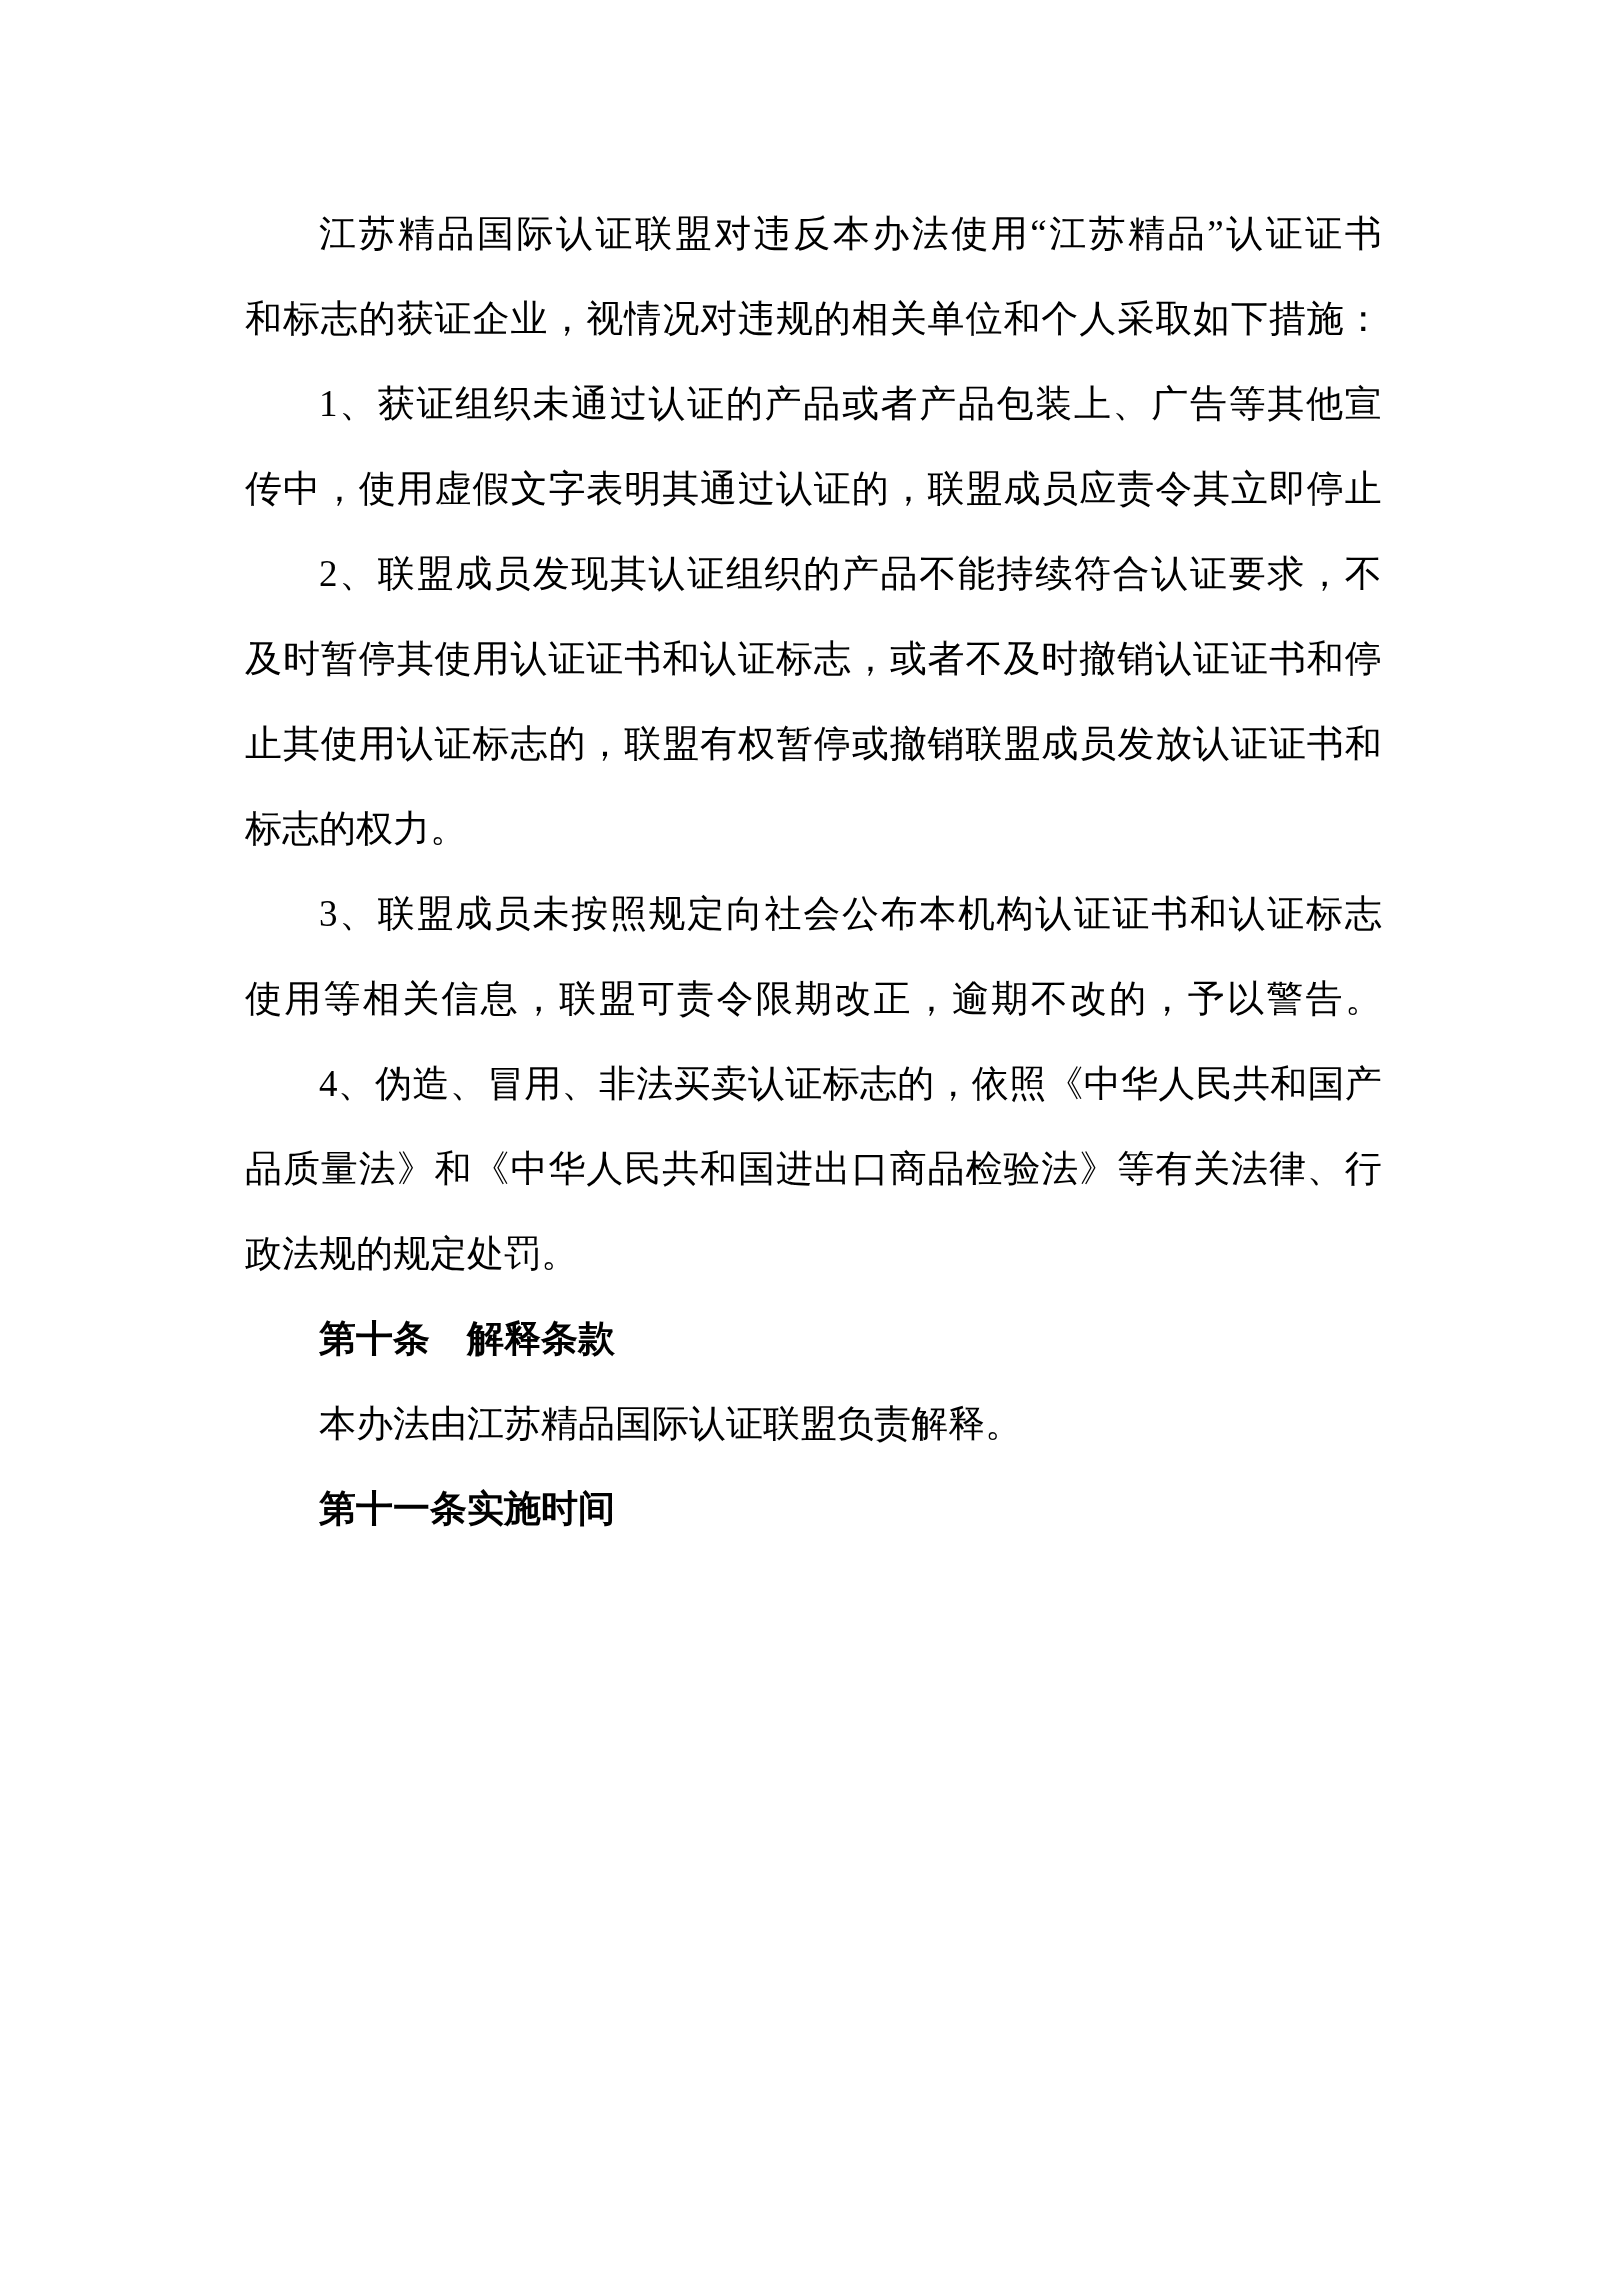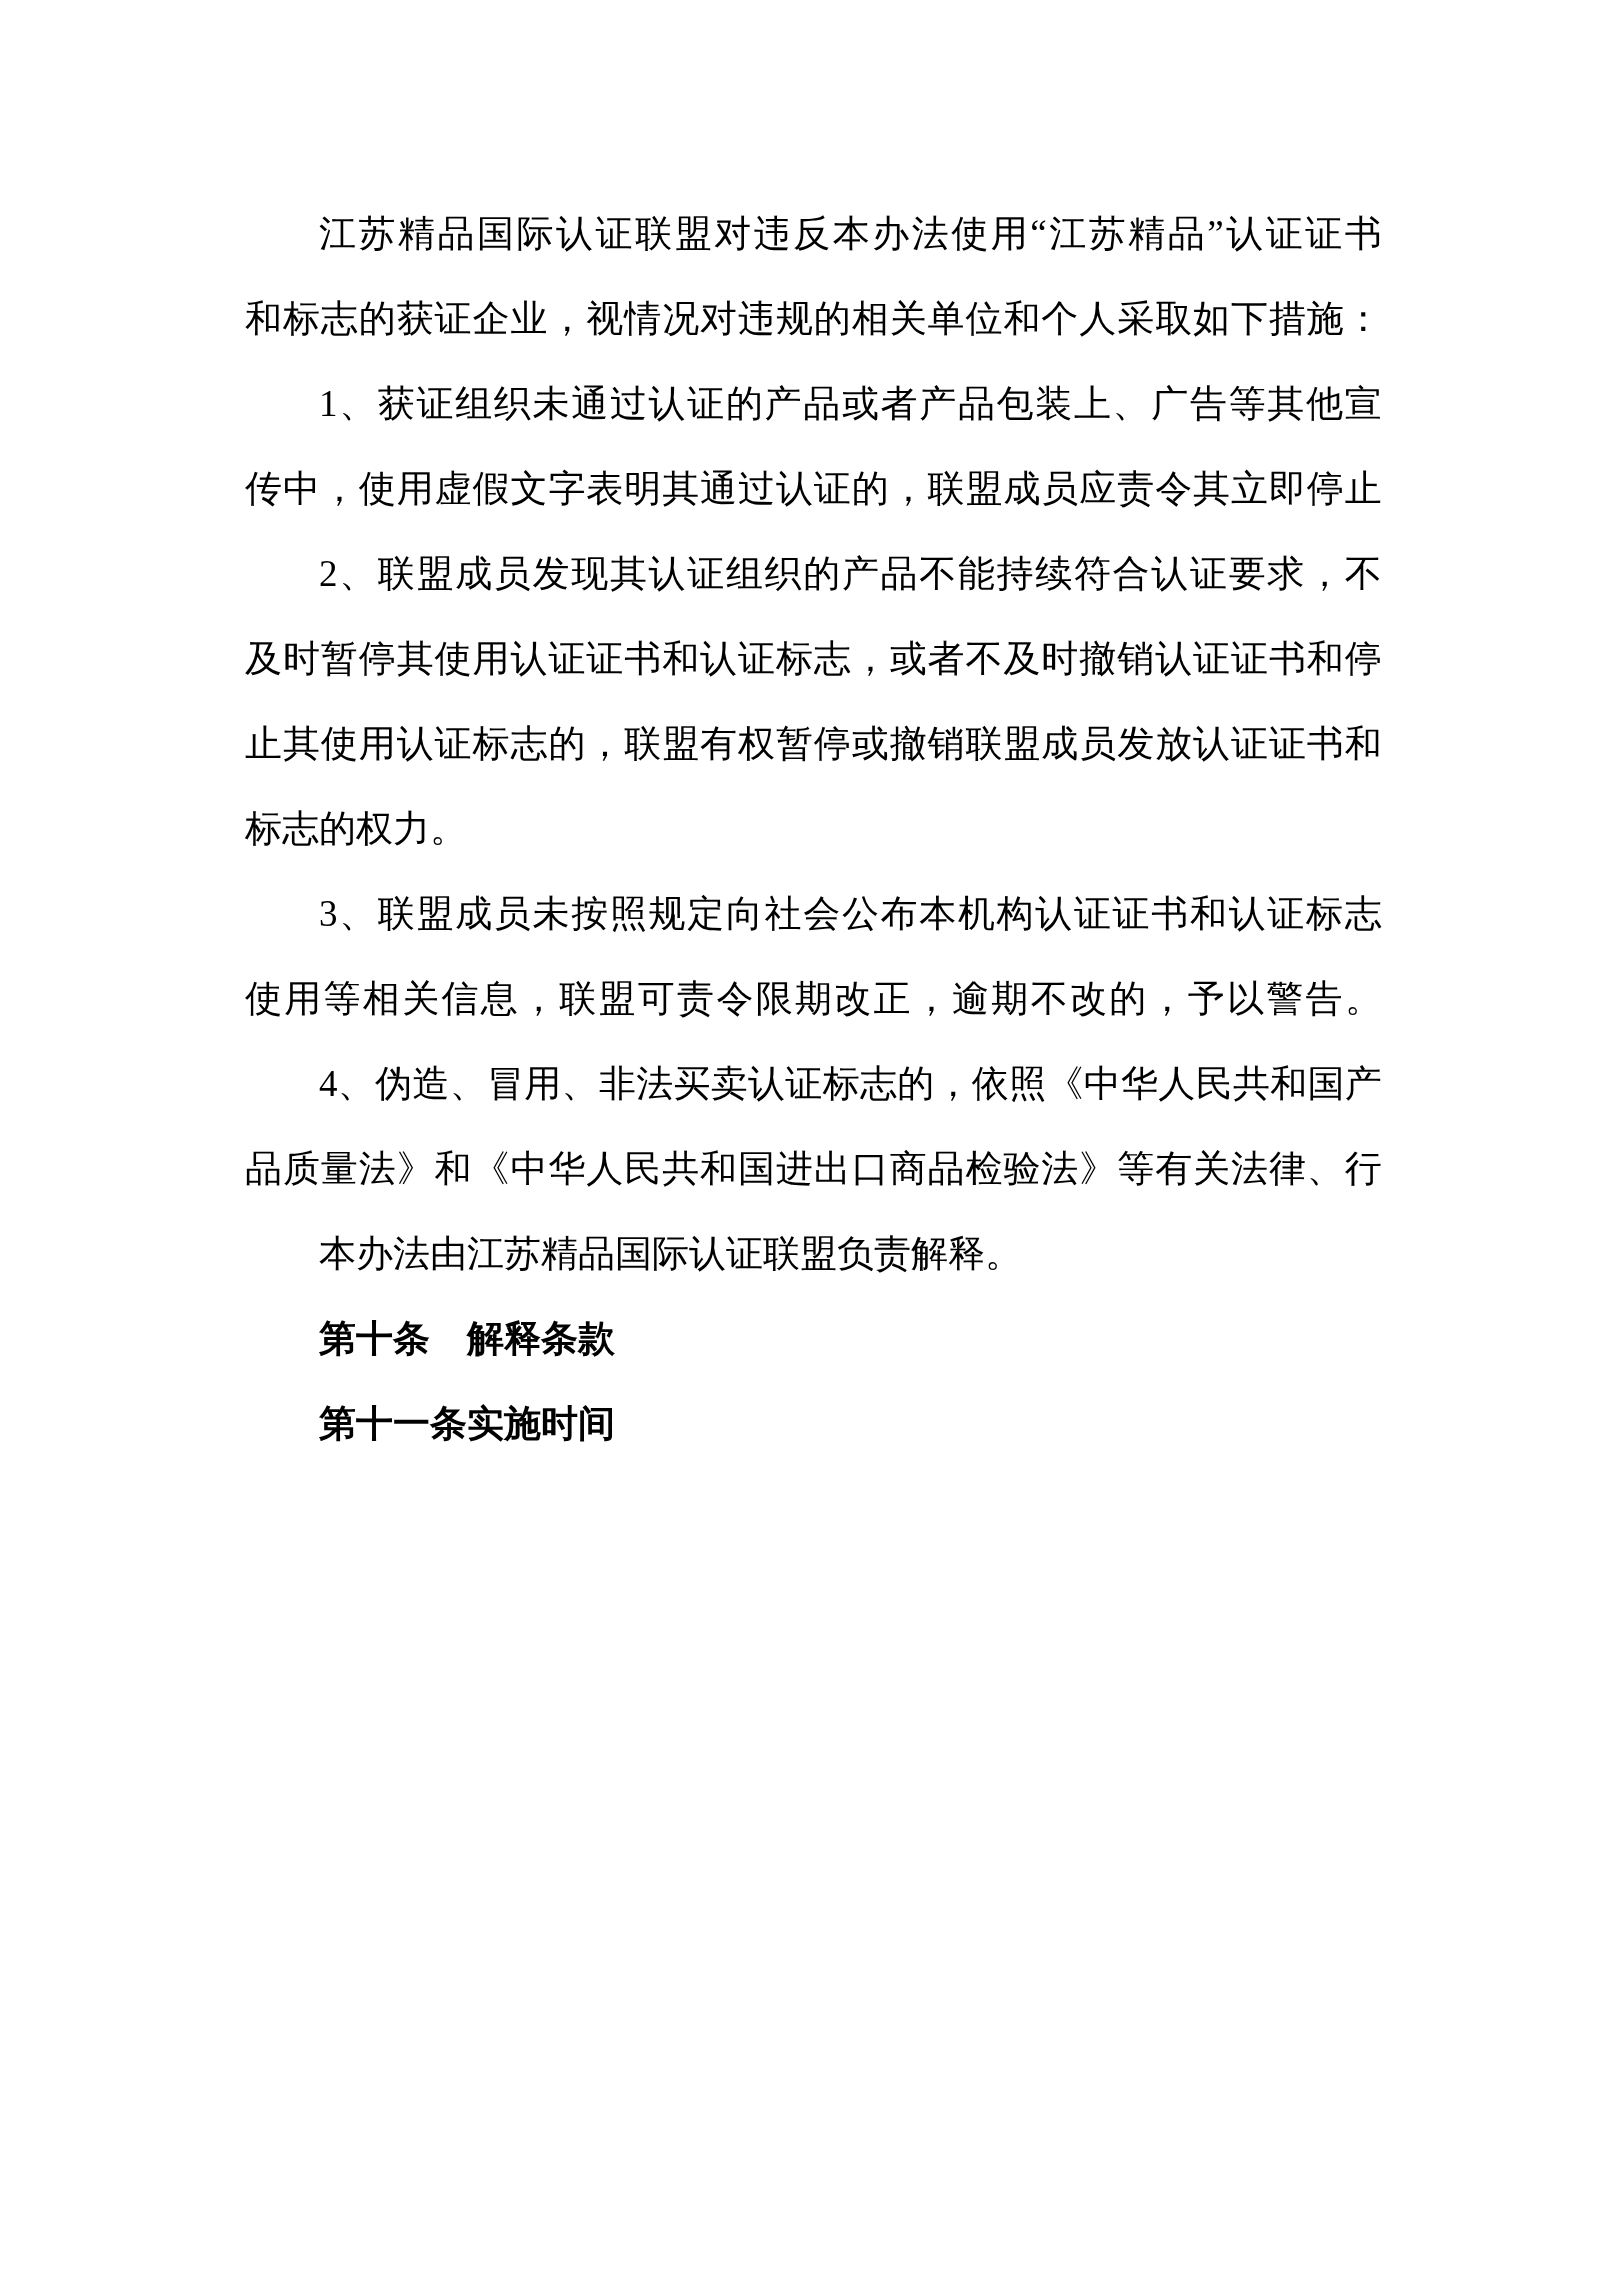--- a/index.html
+++ b/index.html
@@ -381,18 +381,19 @@
         <span>法</span>
         <span>》</span>
         <span>等</span>
         <span>有</span>
         <span>关</span>
         <span>法</span>
         <span>律</span>
         <span>、</span>
         <span>行</span>
       </div>
+      <div class="line">政法规的规定处罚。</div>
+      <div class="line indent bold">第十条　解释条款</div>
       <div class="line indent">本办法由江苏精品国际认证联盟负责解释。</div>
-      <div class="line indent bold">第十条　解释条款</div>
       <div class="line indent bold">第十一条实施时间</div>
     </div>
 </div>
 
 
 </body></html>

